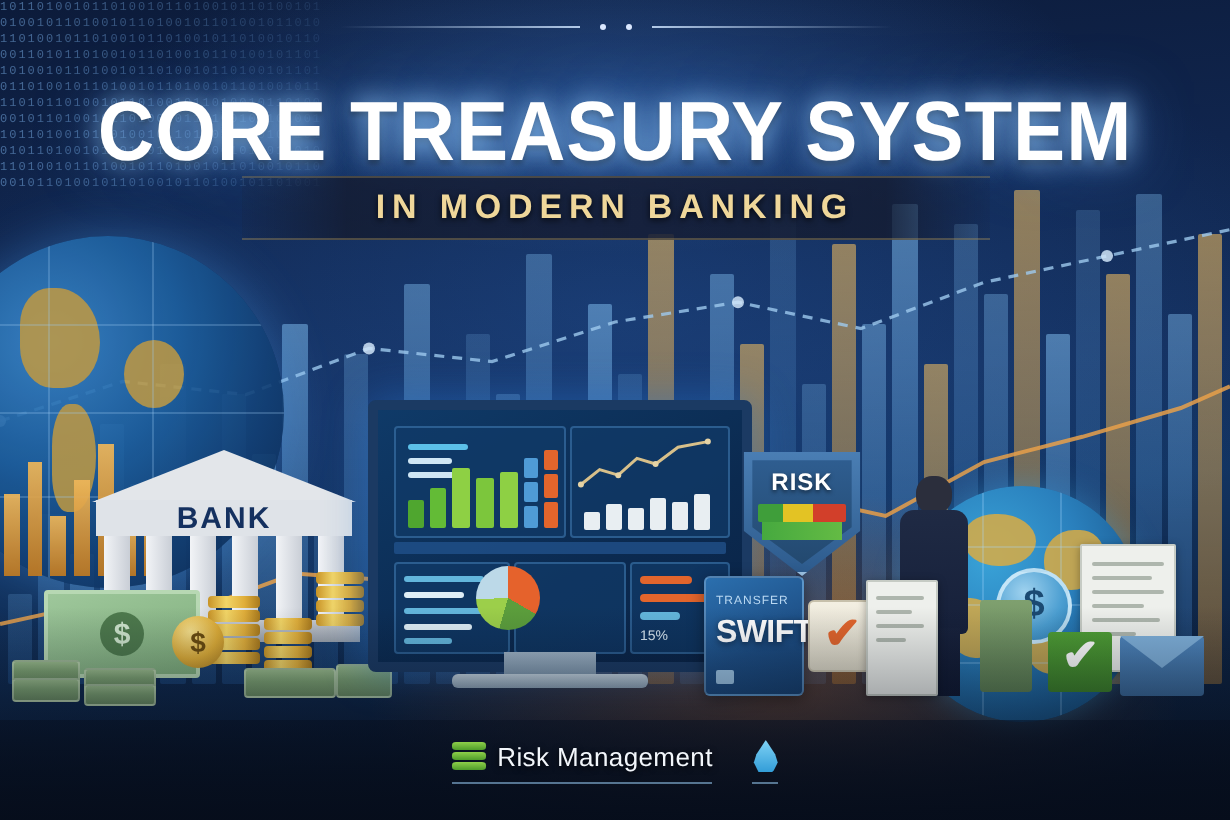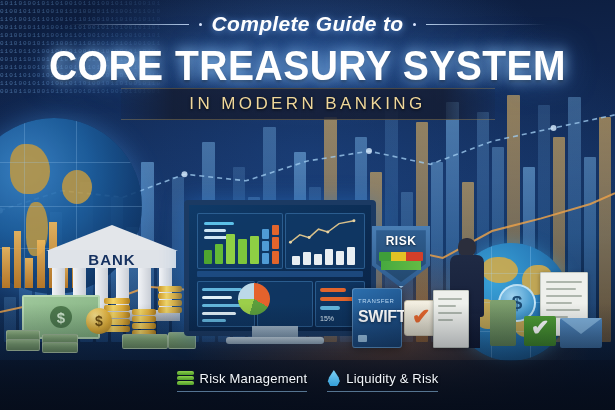--- a/index.html
+++ b/index.html
@@ -40,21 +40,21 @@
   .maintitle{position:absolute;top:42px;left:0;right:0;text-align:center;
           color:#ffffff;font-size:42px;font-weight:bold;letter-spacing:.5px;
           transform:scaleX(.93);
           text-shadow:0 0 14px rgba(150,205,255,.95),0 0 32px rgba(90,160,255,.65),0 2px 3px rgba(0,0,0,.5);
           white-space:nowrap;}
 
   .subbanner{position:absolute;top:88px;left:50%;transform:translateX(-50%);
           width:374px;height:30px;display:flex;align-items:center;justify-content:center;
           background:linear-gradient(to right,rgba(24,34,58,.15),rgba(20,28,50,.84) 14%,rgba(22,30,54,.88) 50%,rgba(20,28,50,.84) 86%,rgba(24,34,58,.15));
           border-top:1px solid rgba(190,160,90,.30);border-bottom:1px solid rgba(190,160,90,.34);}
-  .subbanner span{color:#efd79a;font-size:17px;font-weight:normal;letter-spacing:3.4px;
+  .subbanner span{color:#efd79a;font-size:17px;font-weight:bold;letter-spacing:3.4px;
           text-shadow:0 1px 3px rgba(0,0,0,.75);white-space:nowrap;}
 
   
   .globeL{position:absolute;left:-34px;top:118px;width:176px;height:176px;border-radius:50%;
           background:radial-gradient(circle at 34% 30%,#3b86c9 0%,#1d5f9e 38%,#123f74 66%,#0a2448 100%);
           box-shadow:0 0 26px rgba(70,150,230,.45);opacity:.92;overflow:hidden;}
   .globeR{position:absolute;left:452px;top:243px;width:118px;height:118px;border-radius:50%;
           background:radial-gradient(circle at 36% 30%,#39a3d8 0%,#2a80bd 40%,#1d5f96 70%,#124067 100%);
           box-shadow:0 0 16px rgba(60,160,220,.45);overflow:hidden;}
   .land{position:absolute;background:#cfa23f;opacity:.85;}
@@ -452,21 +452,20 @@
   <div class="envelope"></div>
 
   <div style="position:absolute;left:490px;top:300px;width:26px;height:46px;border-radius:2px;
               background:linear-gradient(to bottom,#7fa06f,#5d7f52);"></div>
 
   <div class="layer darkbottom"></div>
 
   <div class="kicker">
     <div class="rule"></div>
     <div class="dot"></div>
-    <div class="kicker-text">Complete Guide to</div>
     <div class="dot"></div>
     <div class="rule r2"></div>
   </div>
 
   <div class="maintitle">CORE TREASURY SYSTEM</div>
 
   <div class="subbanner">
     <span>IN MODERN BANKING</span>
   </div>
 
@@ -475,17 +474,16 @@
       <div class="feat u1">
         <div class="ico ico-db">
           <i style="top:1px"></i>
           <i style="top:6px"></i>
           <i style="top:11px"></i>
         </div>
         <span class="lbl">Risk Management</span>
       </div>
       <div class="feat u2">
         <div class="ico ico-drop"></div>
-        <span class="lbl">Liquidity &amp; Risk</span>
       </div>
     </div>
 
 </div>
 
 </body></html>

